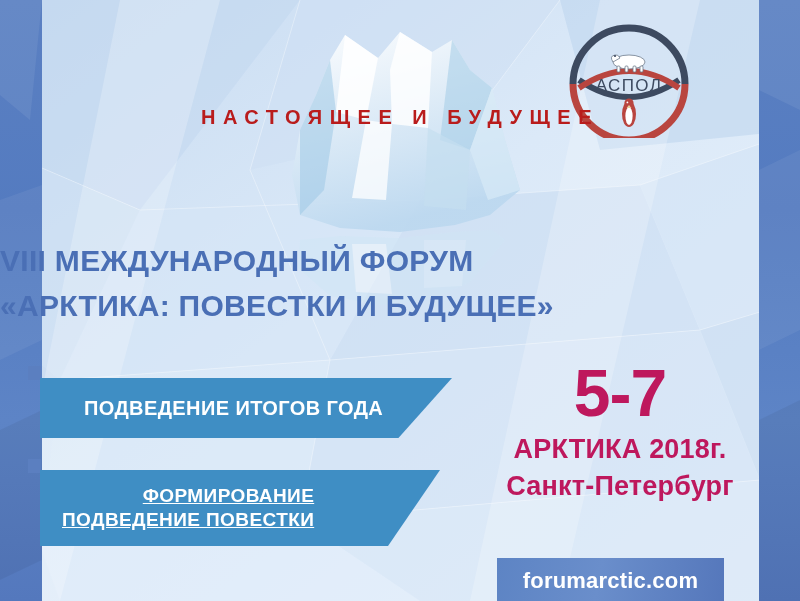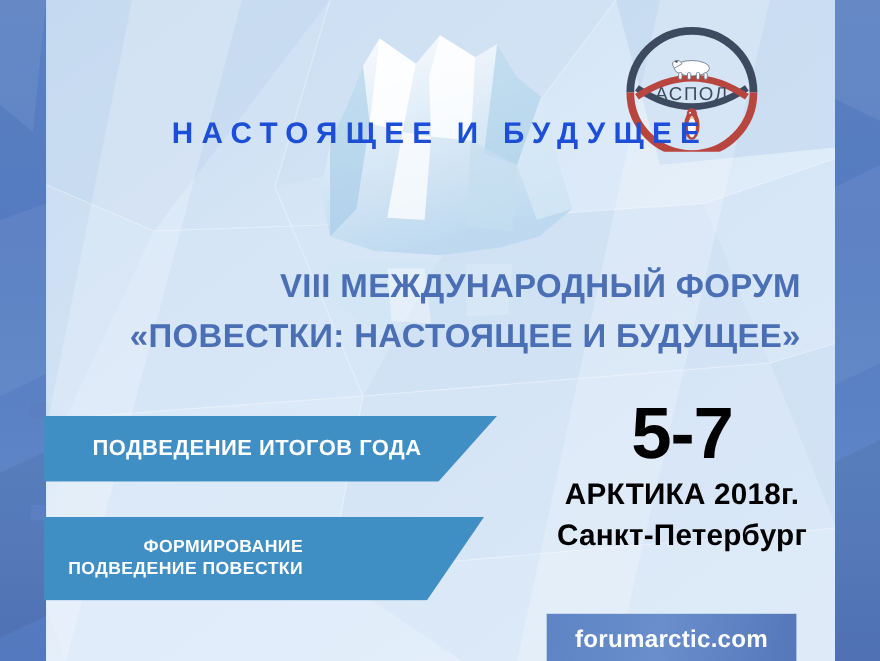--- a/index.html
+++ b/index.html
@@ -47,43 +47,43 @@
     font-size: 72px;
     font-weight: bold;
     letter-spacing: 1px;
     color: #4a6aa8;
     line-height: 1;
     font-family: "Liberation Sans", sans-serif;
     text-shadow: 0 1px 0 rgba(255,255,255,0.25);
   }
   #logo-sub {
     margin-top: 10px;
-    font-size: 27px;
+    font-size: 20px;
     font-weight: bold;
     letter-spacing: 7.5px;
-    color: #1d4ed8;
+    color: #b91c1c;
     font-family: "Liberation Sans", sans-serif;
   }
 
   
   #aspol-emblem {
     position: absolute;
     left: 565px;
     top: 22px;
     width: 128px;
     height: 116px;
   }
 
   
   #forum-heading {
     position: absolute;
     left: 0;
     top: 243px;
     width: 728px;
-    text-align: right;
+    text-align: left;
     color: #4a6fb5;
     font-weight: bold;
     font-family: "Liberation Sans", sans-serif;
   }
   #forum-heading .hl1 {
     display: block;
     font-size: 30px;
     line-height: 1.18;
     letter-spacing: 0.3px;
   }
@@ -116,45 +116,46 @@
     font-size: 20px;
     letter-spacing: 0.4px;
     clip-path: polygon(0 0, 100% 0, 87% 100%, 0 100%);
   }
   #ribbon-2 {
     left: 40px;
     top: 470px;
     width: 400px;
     height: 76px;
     padding-left: 22px;
-    font-size: 16px;
+    font-size: 19px;
     line-height: 1.28;
     letter-spacing: 0.4px;
     clip-path: polygon(0 0, 100% 0, 87% 100%, 0 100%);
+    text-decoration: underline;
   }
   .ribbon-lines { display: block; }
   .ribbon-lines span { display: block; }
 
   
   .ribbon-tab {
     position: absolute;
     width: 13px;
     background: #5b7fc0;
   }
   #ribbon-tab-1 { left: 28px; top: 366px; height: 14px; }
   #ribbon-tab-2 { left: 28px; top: 459px; height: 14px; }
 
   
   #date-block {
     position: absolute;
     left: 470px;
     top: 360px;
     width: 300px;
     text-align: center;
-    color: #000000;
+    color: #be185d;
     font-family: "Liberation Sans", sans-serif;
   }
   #date-range {
     font-size: 66px;
     font-weight: bold;
     line-height: 1;
     letter-spacing: -1px;
   }
   #date-month {
     font-size: 27px;
@@ -308,21 +309,21 @@
       </g>
     </svg>
   </div>
 
   <div id="logo-block">
     <div id="logo-sub">НАСТОЯЩЕЕ И БУДУЩЕЕ</div>
   </div>
 
   <div id="forum-heading">
     <span class="hl1">VIII МЕЖДУНАРОДНЫЙ ФОРУМ</span>
-    <span class="hl2">«ПОВЕСТКИ: НАСТОЯЩЕЕ И БУДУЩЕЕ»</span>
+    <span class="hl2">«АРКТИКА: ПОВЕСТКИ И БУДУЩЕЕ»</span>
   </div>
 
   <div class="ribbon-tab" id="ribbon-tab-1"></div>
   <div class="ribbon-tab" id="ribbon-tab-2"></div>
 
   <div class="ribbon" id="ribbon-1">
     <span class="ribbon-lines">
       <span>ПОДВЕДЕНИЕ ИТОГОВ ГОДА</span>
     </span>
   </div>

